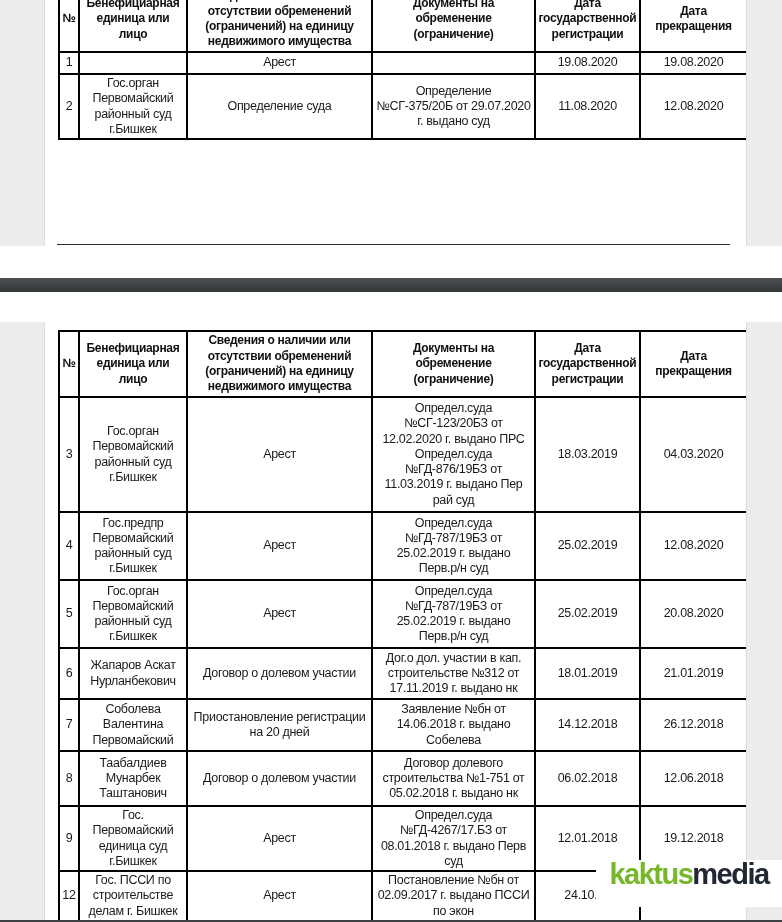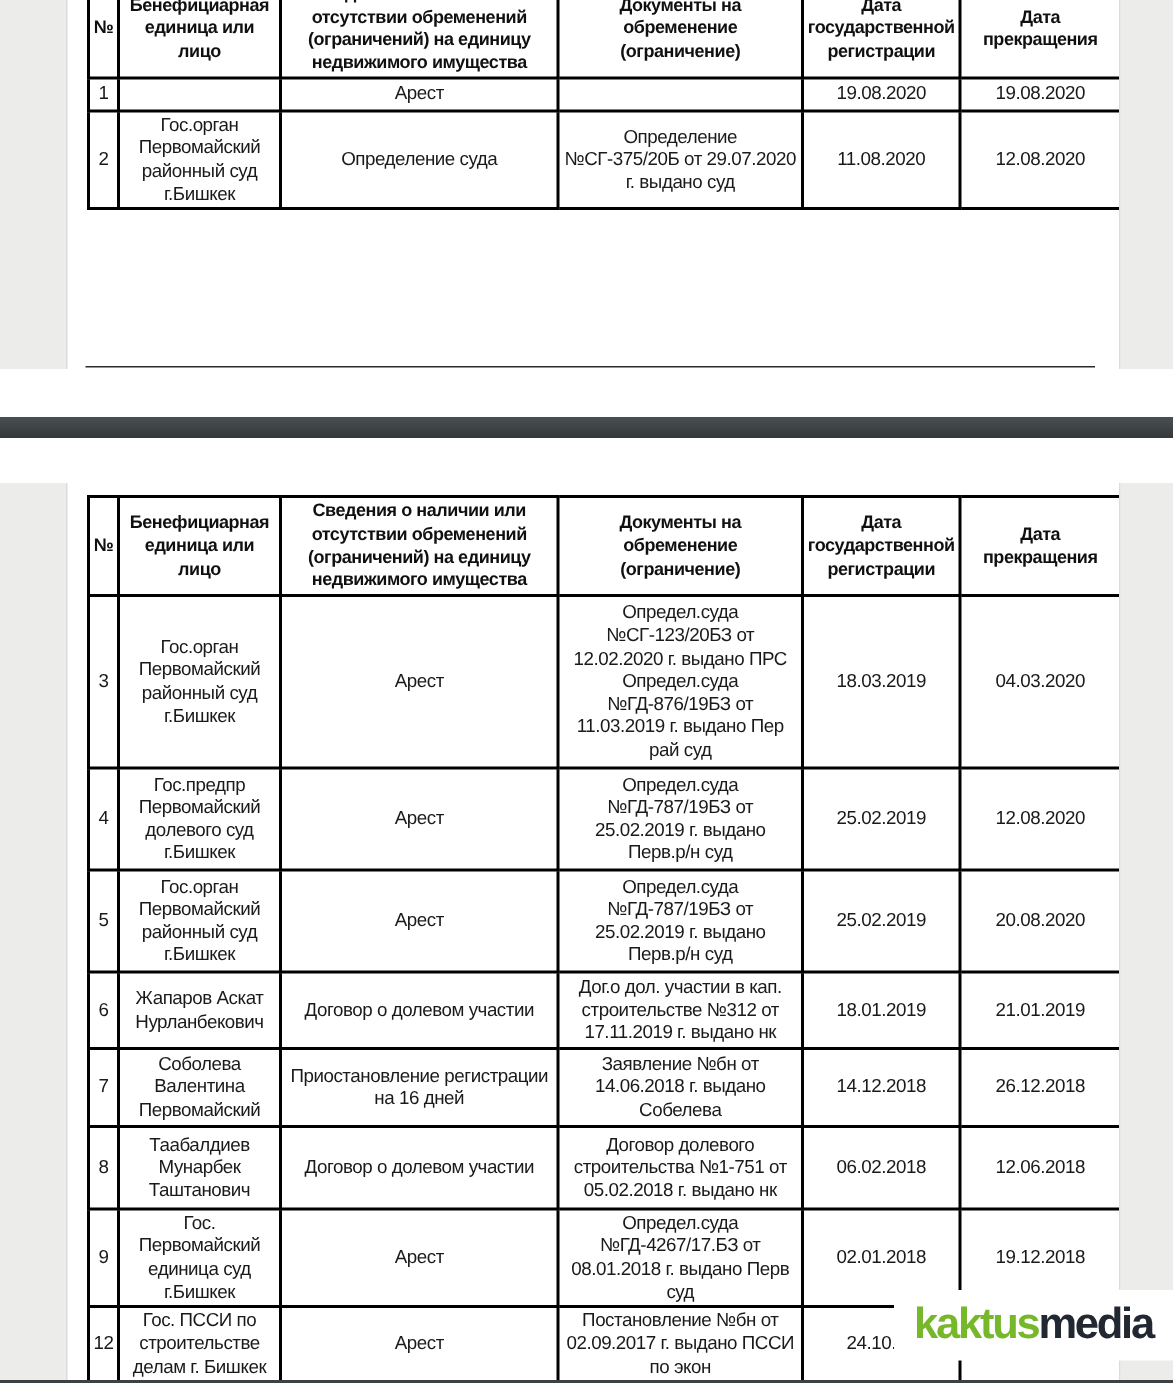--- a/index.html
+++ b/index.html
@@ -45,21 +45,21 @@
   .separator-band {
     position: absolute; left: 0; top: 278px; width: 782px; height: 14px;
     background: linear-gradient(180deg, #4a4f53 0%, #3d4245 55%, #34383b 100%);
   }
   .bottom-strip {
     position: absolute; left: 0; top: 920px; width: 782px; height: 2px;
     background: #3c4144;
   }
   .logo-box {
     position: absolute; left: 596px; top: 860px; width: 186px; height: 47px;
-    background: #ffffff; display: flex; align-items: center; justify-content: center;
+    background: #ffffff; display: flex; justify-content: center;
   }
   .logo-text {
     font-size: 29px; font-weight: bold; letter-spacing: -1.5px; line-height: 1;
     white-space: nowrap;
   }
   .logo-green { color: #76b82a; }
   .logo-dark  { color: #222831; }
 </style>
 </head>
 <body>
@@ -171,21 +171,21 @@
 №ГД-876/19БЗ от
 11.03.2019 г. выдано Пер
 рай суд</td>
           <td>18.03.2019</td>
           <td>04.03.2020</td>
         </tr>
         <tr style="height:68px">
           <td>4</td>
           <td>Гос.предпр
 Первомайский
-долевого суд
+районный суд
 г.Бишкек</td>
           <td>Арест</td>
           <td>Определ.суда
 №ГД-787/19БЗ от
 25.02.2019 г. выдано
 Перв.р/н суд</td>
           <td>25.02.2019</td>
           <td>12.08.2020</td>
         </tr>
         <tr style="height:68px">
@@ -212,21 +212,21 @@
 17.11.2019 г. выдано нк</td>
           <td>18.01.2019</td>
           <td>21.01.2019</td>
         </tr>
         <tr style="height:52px">
           <td>7</td>
           <td>Соболева
 Валентина
 Первомайский</td>
           <td>Приостановление регистрации
-на 16 дней</td>
+на 20 дней</td>
           <td>Заявление №бн от
 14.06.2018 г. выдано
 Собелева</td>
           <td>14.12.2018</td>
           <td>26.12.2018</td>
         </tr>
         <tr style="height:55px">
           <td>8</td>
           <td>Таабалдиев
 Мунарбек
@@ -242,21 +242,21 @@
           <td>9</td>
           <td>Гос.
 Первомайский
 единица суд
 г.Бишкек</td>
           <td>Арест</td>
           <td>Определ.суда
 №ГД-4267/17.БЗ от
 08.01.2018 г. выдано Перв
 суд</td>
-          <td>02.01.2018</td>
+          <td>12.01.2018</td>
           <td>19.12.2018</td>
         </tr>
         <tr style="height:50px">
           <td>12</td>
           <td>Гос. ПССИ по
 строительстве
 делам г. Бишкек</td>
           <td>Арест</td>
           <td>Постановление №бн от
 02.09.2017 г. выдано ПССИ

